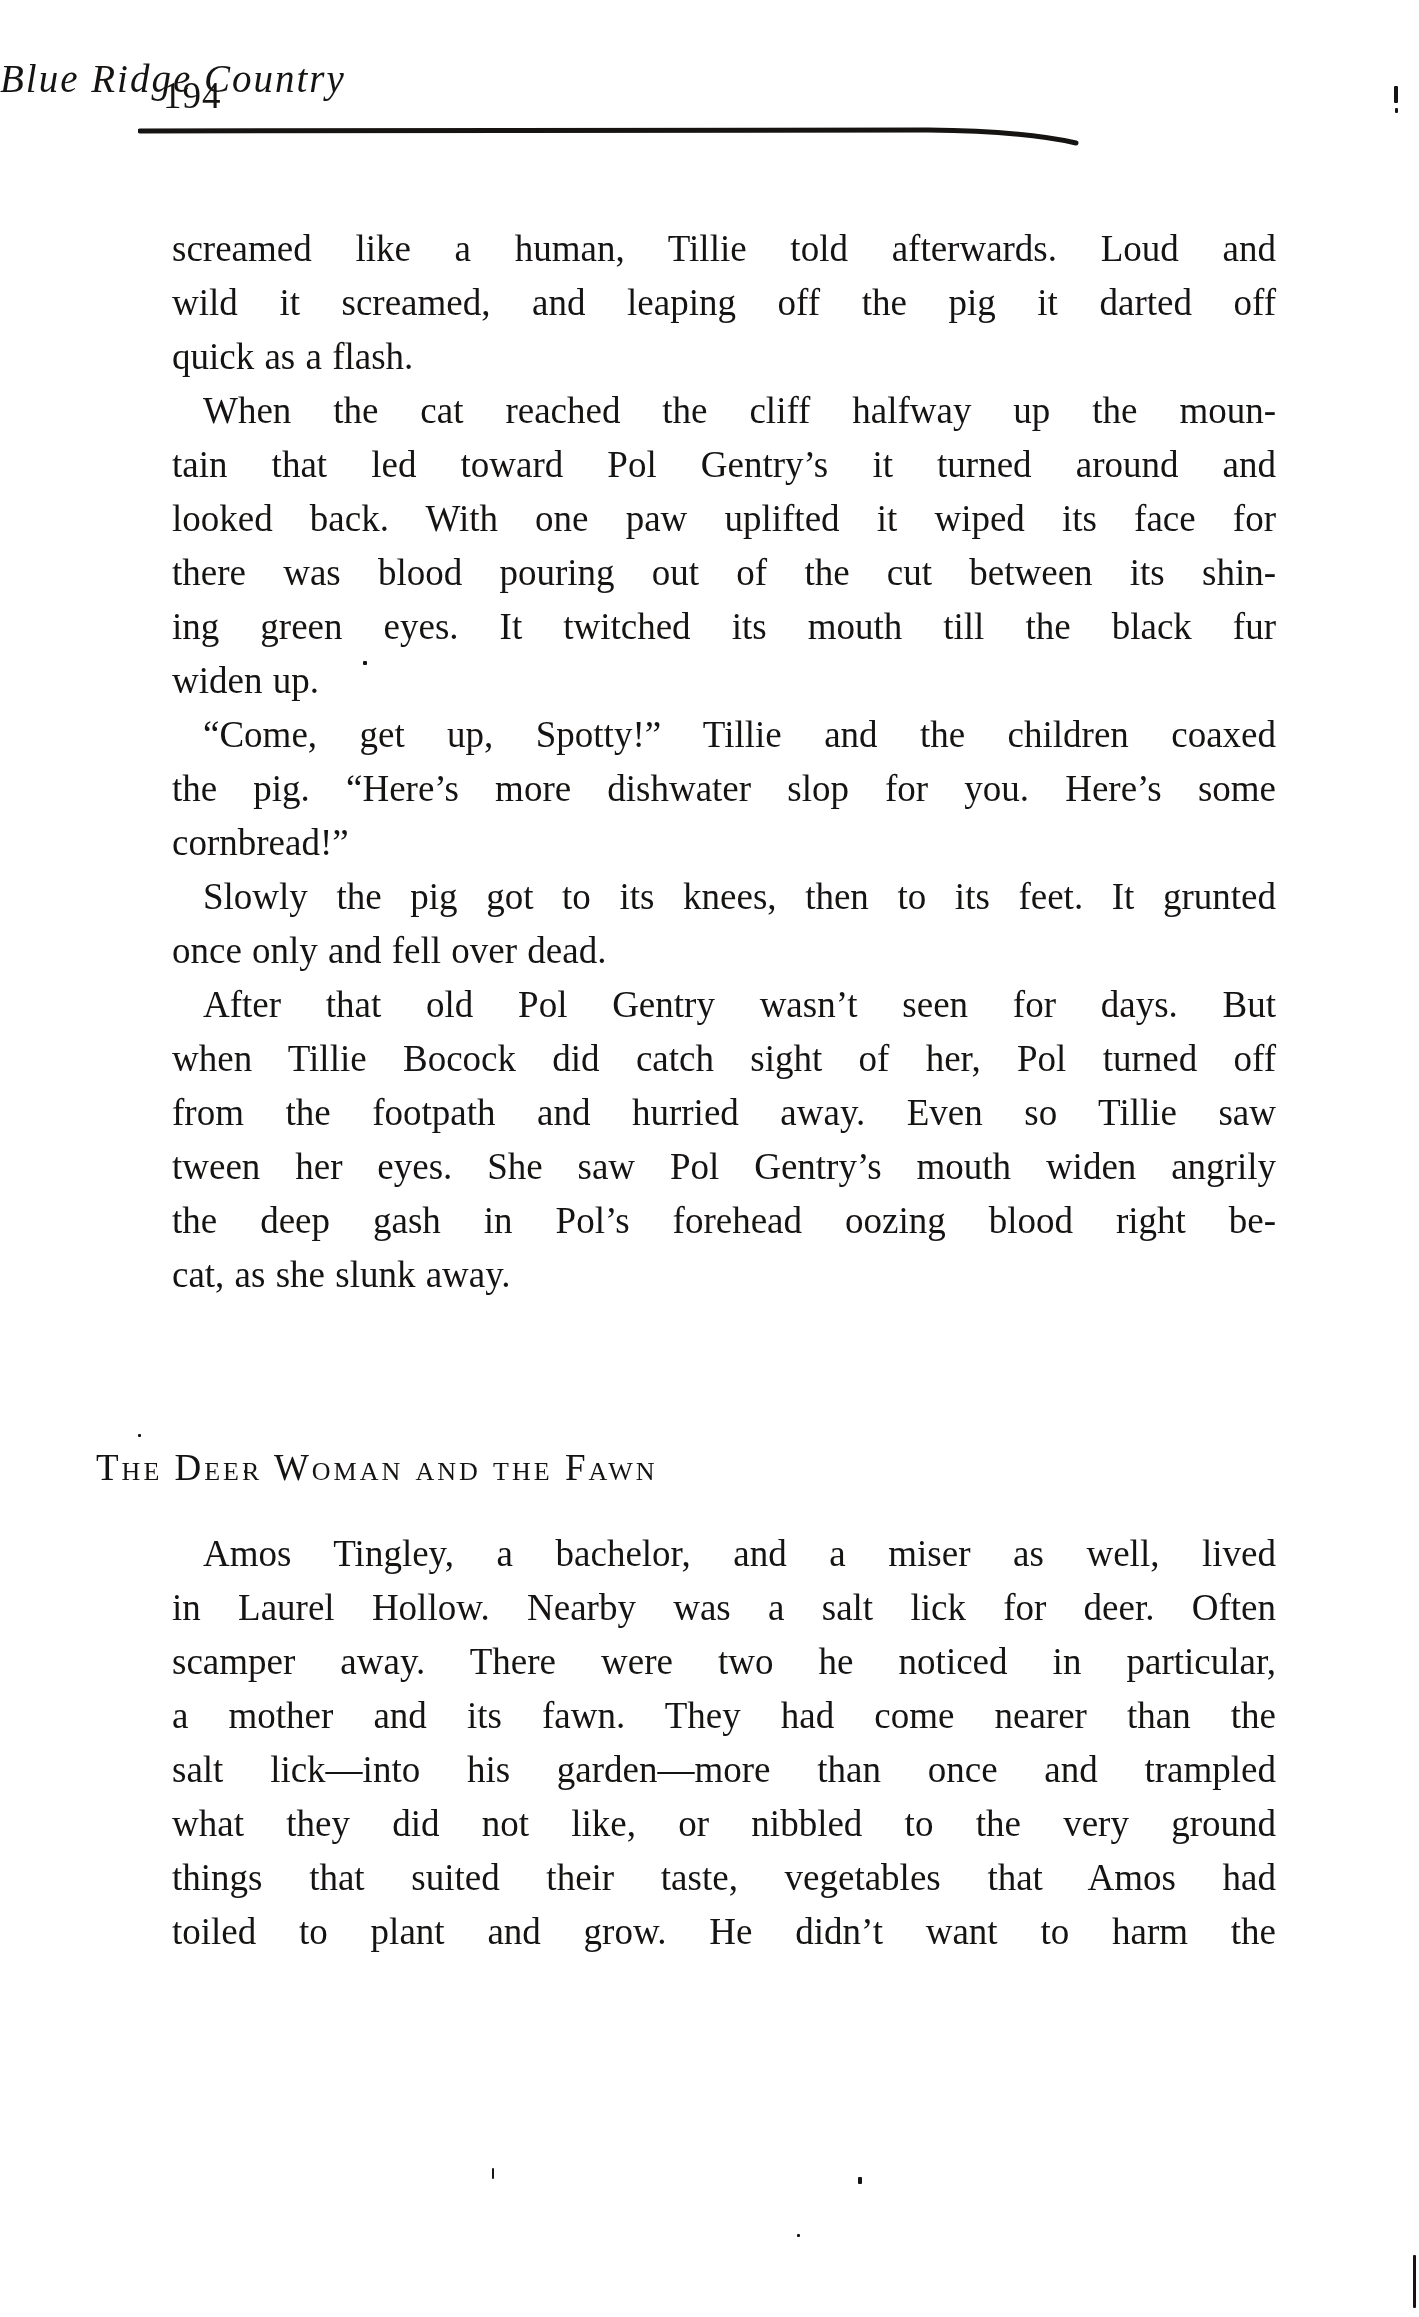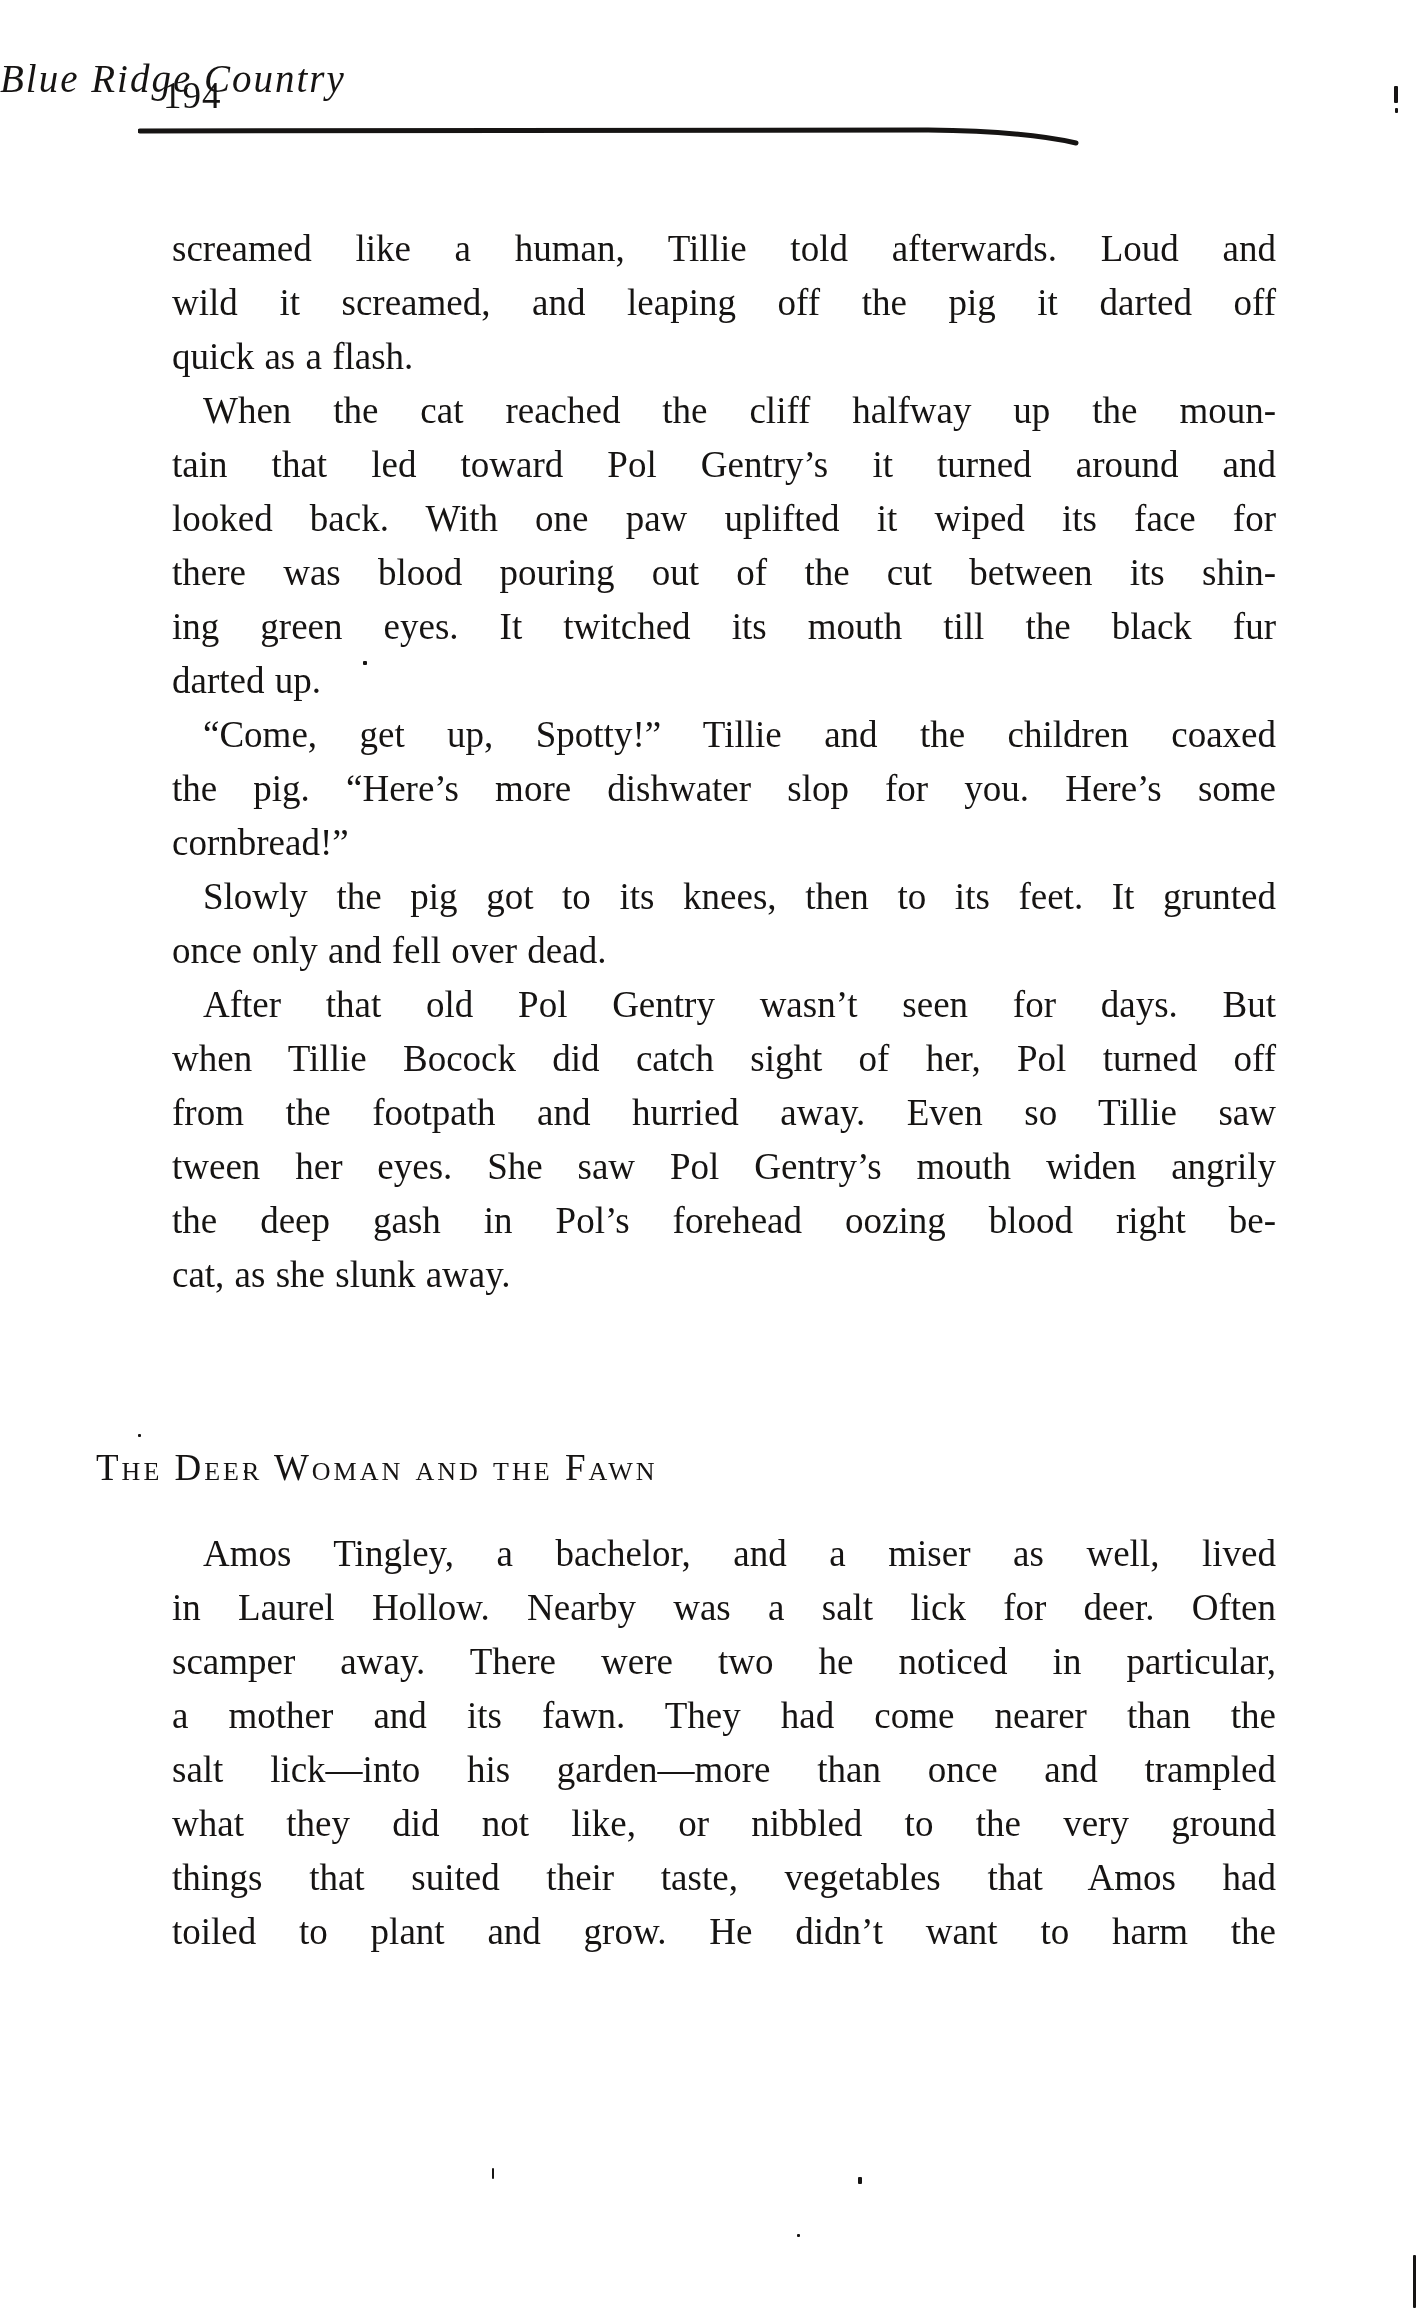--- a/index.html
+++ b/index.html
@@ -60,21 +60,21 @@
       <div class="line">screamed like a human, Tillie told afterwards. Loud and</div>
       <div class="line">wild it screamed, and leaping off the pig it darted off</div>
       <div class="line line-last">quick as a flash.</div>
     </div>
     <div>
       <div class="line line-indent">When the cat reached the cliff halfway up the moun-</div>
       <div class="line">tain that led toward Pol Gentry’s it turned around and</div>
       <div class="line">looked back. With one paw uplifted it wiped its face for</div>
       <div class="line">there was blood pouring out of the cut between its shin-</div>
       <div class="line">ing green eyes. It twitched its mouth till the black fur</div>
-      <div class="line line-last">darted up.</div>
+      <div class="line line-last">widen up.</div>
     </div>
     <div>
       <div class="line line-indent">“Come, get up, Spotty!” Tillie and the children coaxed</div>
       <div class="line">the pig. “Here’s more dishwater slop for you. Here’s some</div>
       <div class="line line-last">cornbread!”</div>
     </div>
     <div>
       <div class="line line-indent">Slowly the pig got to its knees, then to its feet. It grunted</div>
       <div class="line line-last">once only and fell over dead.</div>
     </div>

